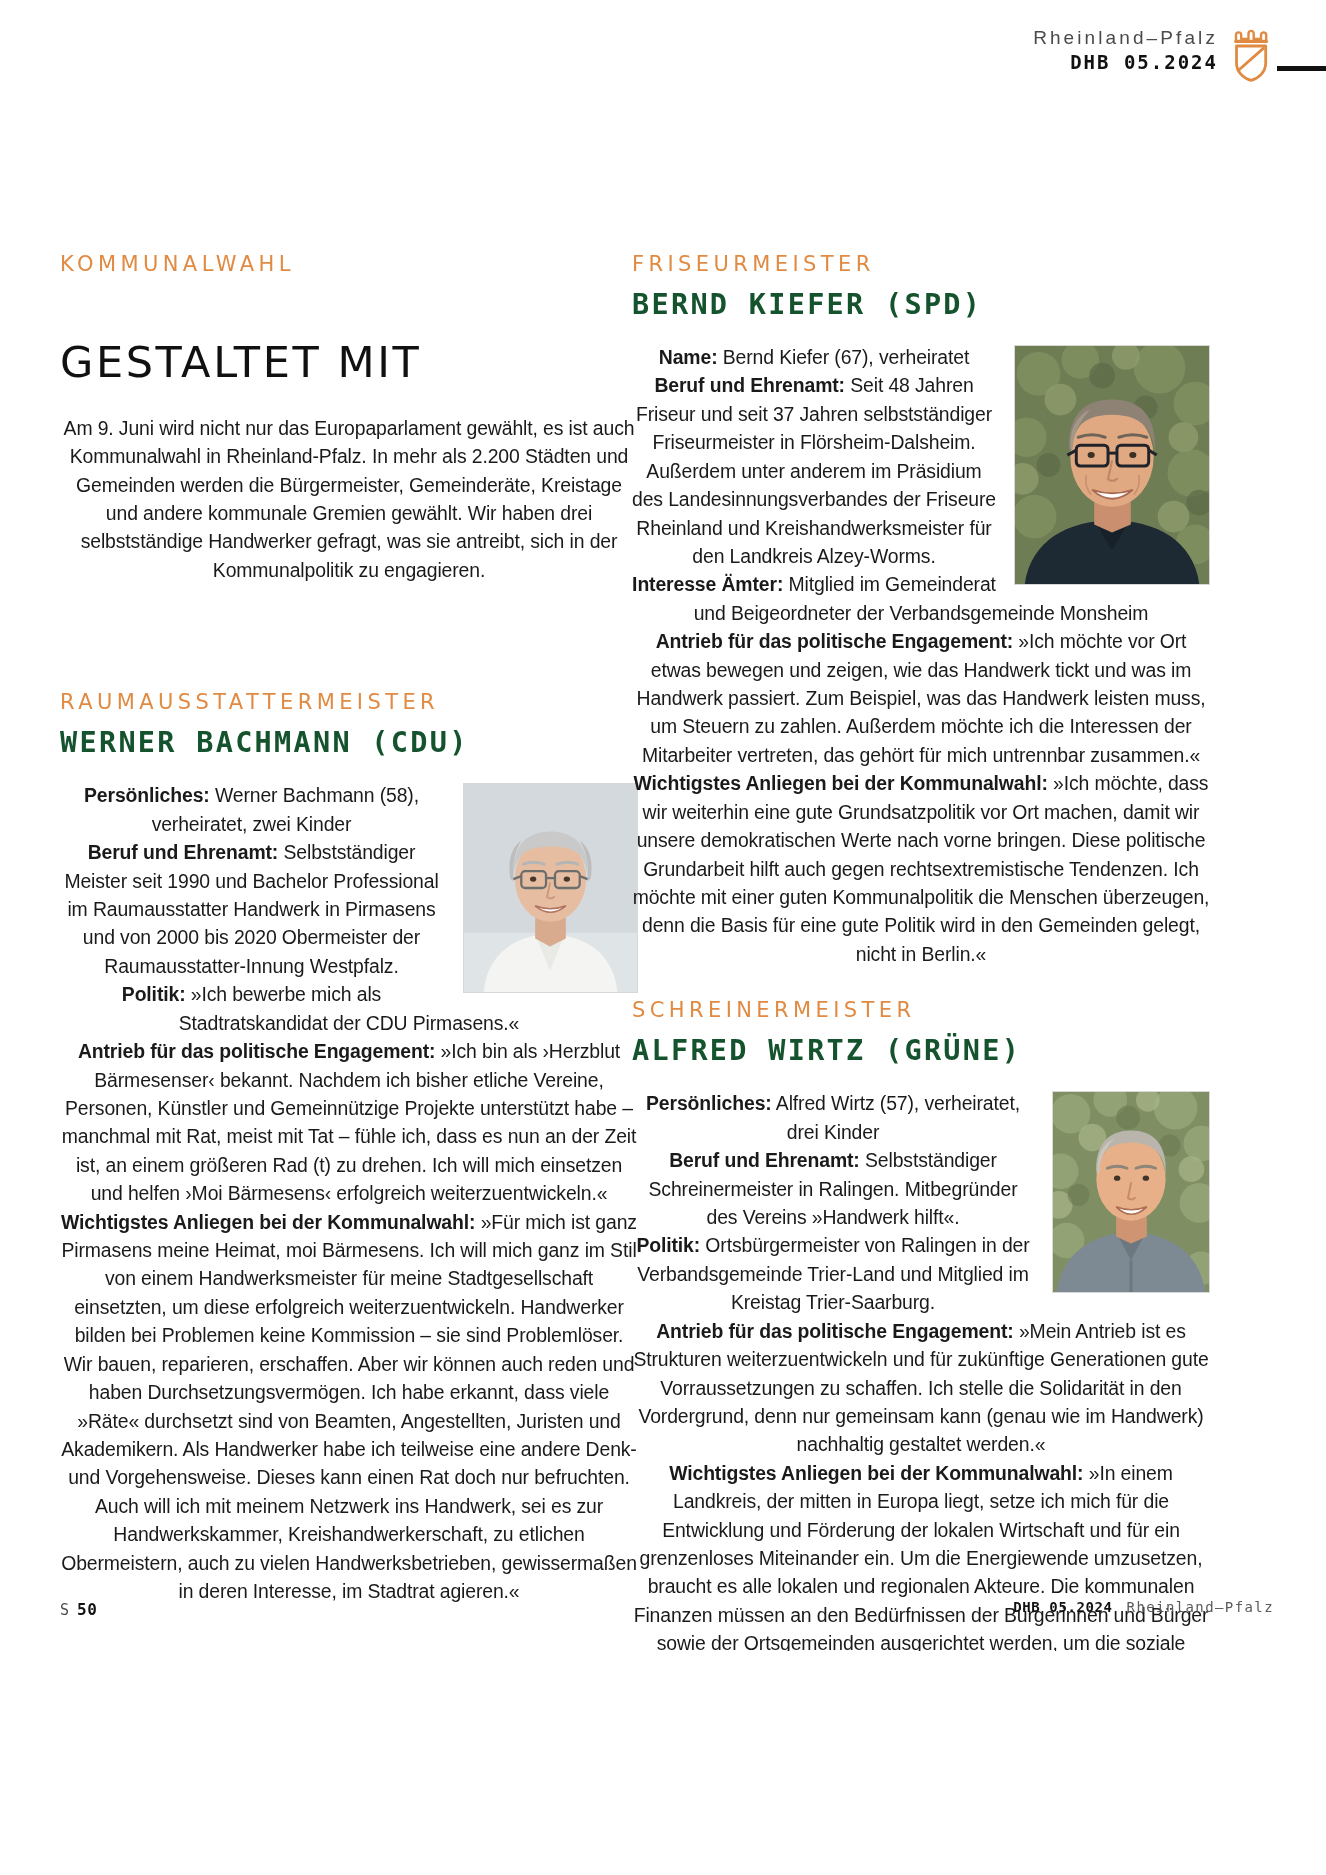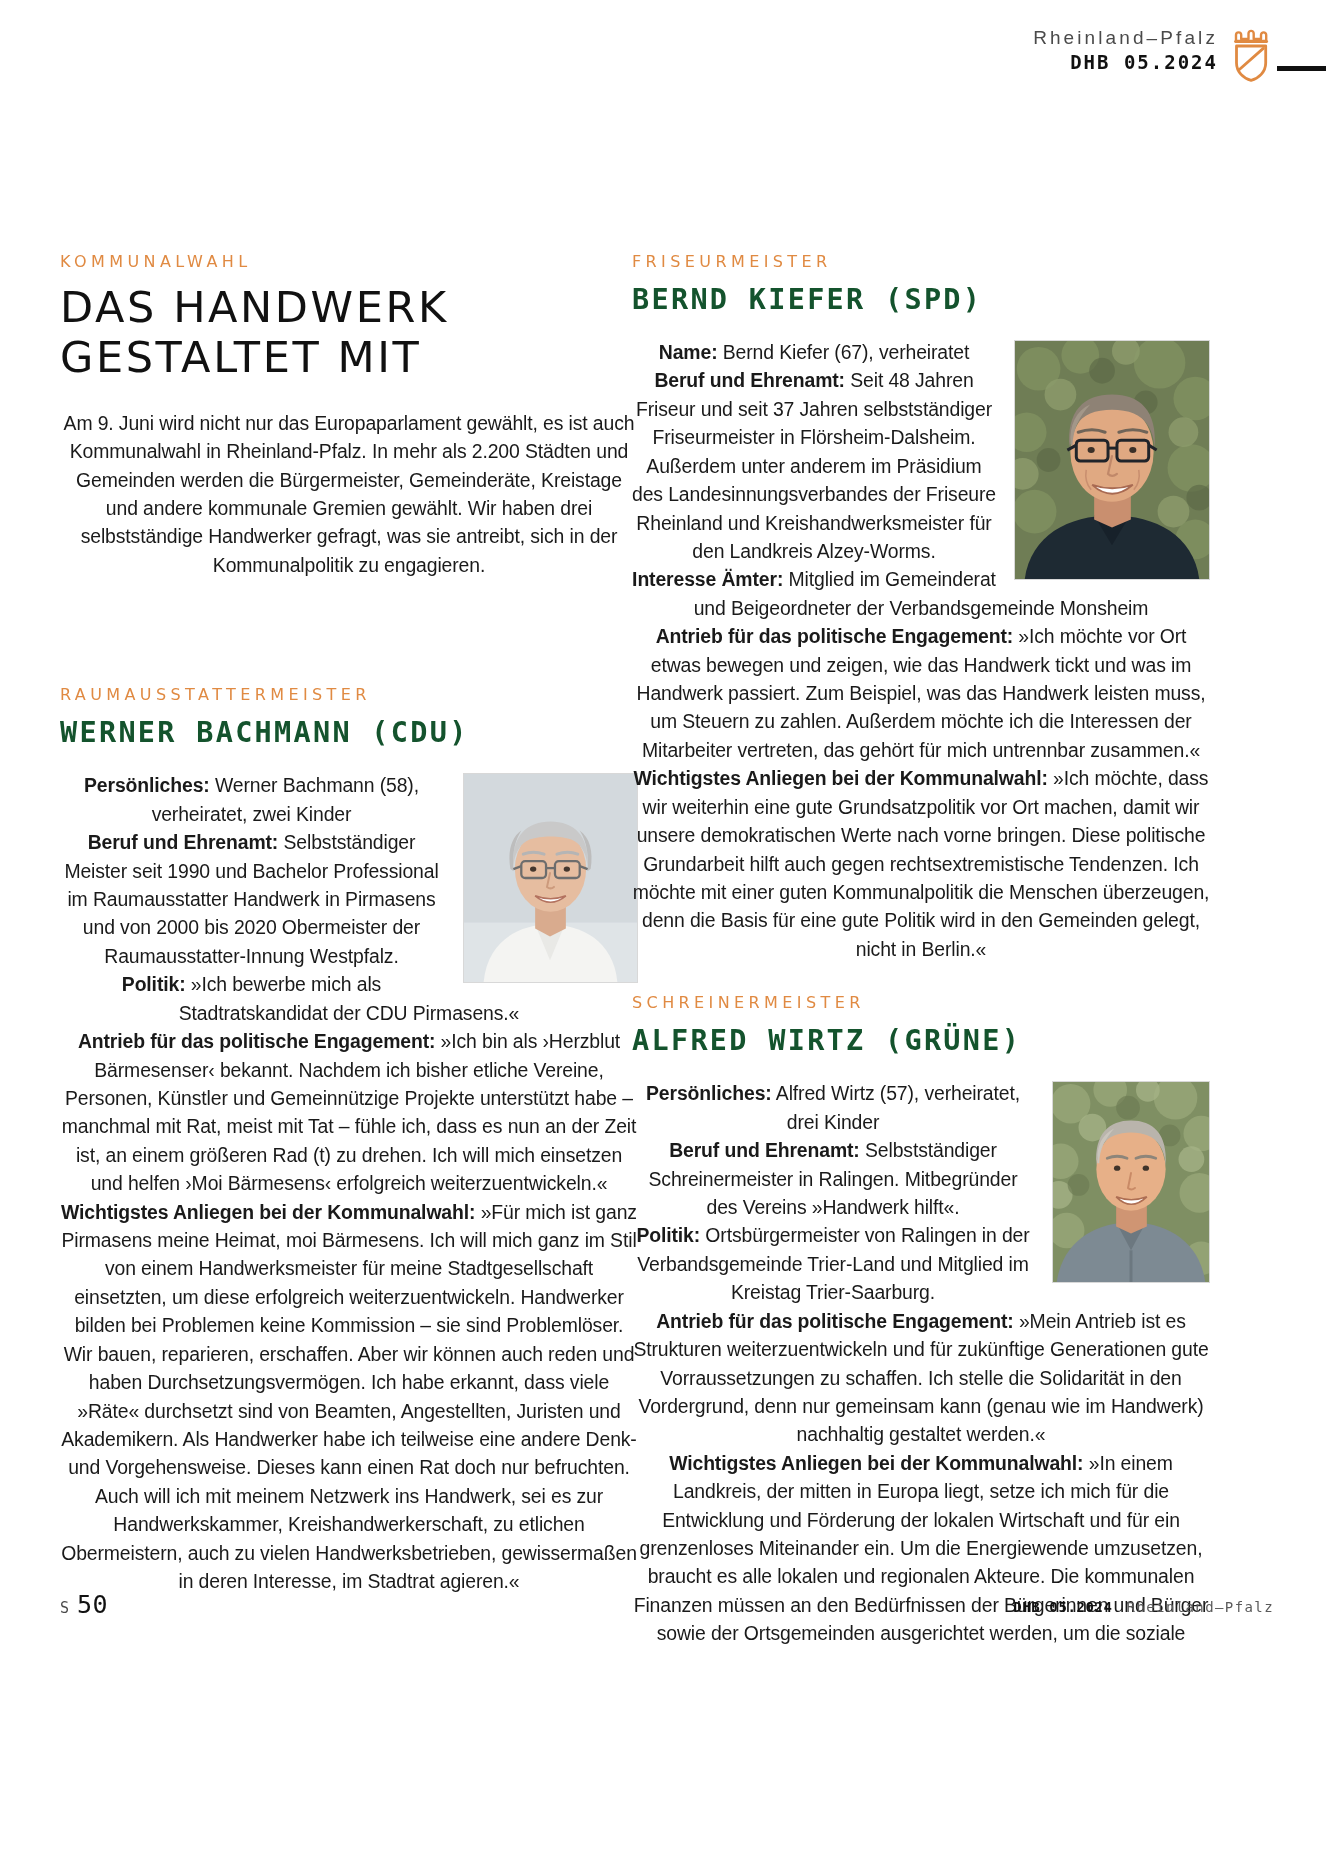--- a/index.html
+++ b/index.html
@@ -65,21 +65,21 @@
   .col {
     position: absolute;
     top: 252px;
     width: 578px;
   }
   .col-left  { left: 60px; }
   .col-right { left: 632px; }
 
   
   .kicker {
-    font-size: 16px;
+    font-size: 21px;
     letter-spacing: 4.4px;
     color: #e08a42;
     font-weight: 400;
     text-transform: uppercase;
     margin: 0 0 12px 0;
     font-family: "DejaVu Sans", sans-serif;
   }
   .headline {
     font-size: 43px;
     line-height: 1.16;
@@ -149,22 +149,22 @@
     align-items: baseline;
     gap: 7px;
   }
   .footer-s {
     font-size: 15px;
     color: #4a4a4a;
     letter-spacing: 1px;
     font-family: "DejaVu Sans Mono", monospace;
   }
   .footer-page {
-    font-size: 25px;
-    font-weight: 400;
+    font-size: 16px;
+    font-weight: 700;
     color: #111111;
     letter-spacing: 0.5px;
     font-family: "DejaVu Sans Mono", monospace;
   }
   .footer-right {
     position: absolute;
     right: 0;
     bottom: 4px;
     display: flex;
     align-items: baseline;
@@ -204,21 +204,21 @@
       <path d="M9.4 41.5 L33.3 20.4" stroke="#e08a42" stroke-width="2.8" stroke-linecap="round"></path>
     </svg>
     <div class="masthead-rule"></div>
   </div>
 
   <div class="col col-left">
 
     <div class="intro-block">
       <div class="kicker">KOMMUNALWAHL</div>
       <h1 class="headline">
-        <span>DAS HANDWERK</span><br>
+        <br>
         <span>GESTALTET MIT</span>
       </h1>
       <p class="body-text">Am 9. Juni wird nicht nur das Europaparlament gewählt, es ist auch Kommunalwahl in Rheinland-Pfalz. In mehr als 2.200 Städten und Gemeinden werden die Bürgermeister, Gemeinderäte, Kreistage und andere kommunale Gremien gewählt. Wir haben drei selbstständige Handwerker gefragt, was sie antreibt, sich in der Kommunalpolitik zu engagieren.</p>
     </div>
 
     <div class="section-block clearfix" style="margin-top:106px;">
       <div class="kicker">RAUMAUSSTATTERMEISTER</div>
       <div class="person-name">WERNER BACHMANN (CDU)</div>
 
       <div class="photo photo-float-right" style="width:175px;height:210px;margin-top:2px;margin-left:20px;">

